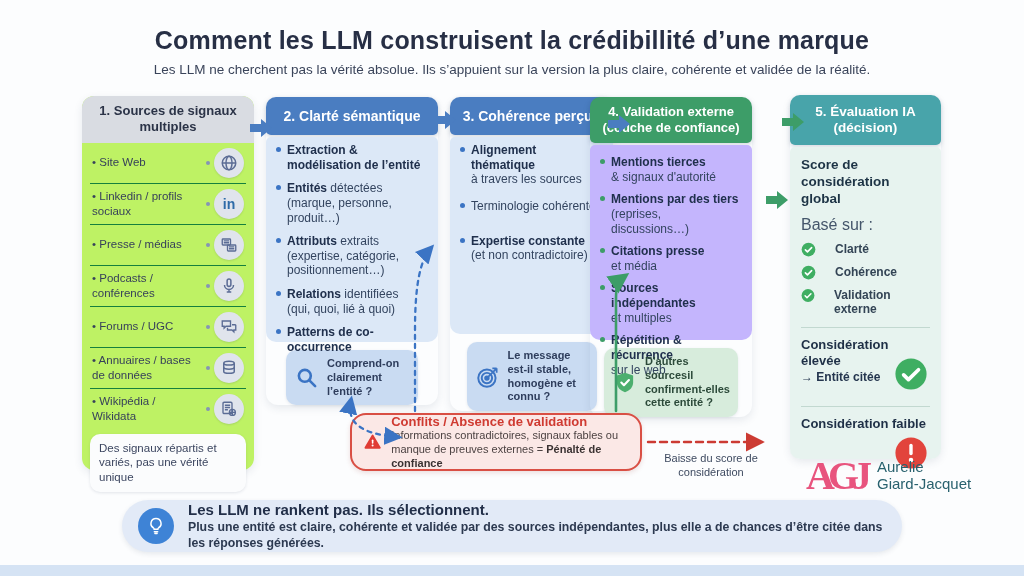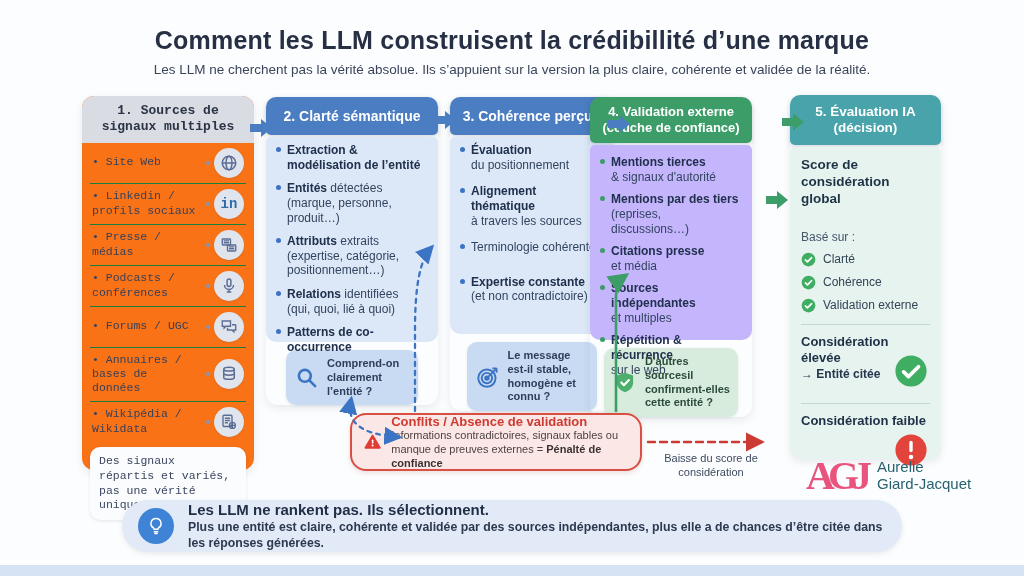--- a/index.html
+++ b/index.html
@@ -14,21 +14,21 @@
     font-size:13.5px;color:#3a445a;}
 
   
   .col{position:absolute;border-radius:12px;box-shadow:0 3px 8px rgba(40,60,90,.10);}
   .col-header{display:flex;align-items:center;justify-content:center;text-align:center;
     font-weight:bold;color:#fff;border-radius:10px 10px 5px 5px;line-height:1.2;
     box-shadow:0 2px 4px rgba(40,60,90,.18);padding:4px 8px;box-sizing:border-box;}
   .col-body{border-radius:5px 5px 10px 10px;margin-top:2px;box-sizing:border-box;}
 
   
-  .c1{left:82px;top:96px;width:172px;height:374px;background:#f97316;font-family:Liberation Mono, monospace;}
+  .c1{left:82px;top:96px;width:172px;height:374px;background:#bef264;}
   .c1-header{background:#d9dce2;border-radius:12px 12px 0 0;padding:7px 6px;text-align:center;
     font-weight:bold;font-size:13px;color:#2b3347;line-height:1.25;}
   .c1-rows{padding:0 8px;}
   .c1-row{display:flex;align-items:center;gap:4px;padding:5px 2px;border-bottom:1px solid #15803d;}
   .c1-row:last-child{border-bottom:none;}
   .c1-label{flex:1;font-size:11.5px;color:#37415a;line-height:1.25;}
   .c1-label::before{content:"• ";color:#37415a;}
   .c1-dot{width:4px;height:4px;border-radius:50%;background:#8595b5;flex:none;}
   .c1-ic{width:30px;height:30px;border-radius:50%;background:#e0e4ec;flex:none;
     display:flex;align-items:center;justify-content:center;color:#5b6c95;
@@ -61,22 +61,22 @@
   .callout{border-radius:10px;display:flex;align-items:center;gap:7px;
     padding:7px 8px;margin:8px auto 0;box-sizing:border-box;
     font-size:11px;font-weight:bold;line-height:1.25;box-shadow:0 1px 3px rgba(40,60,90,.10);}
   .callout-blue{background:#c9dbf2;color:#2e3d5c;width:132px;}
   .callout-green{background:#d7ecdc;color:#2c4a3a;width:134px;}
   .callout svg{flex:none;}
 
   
   .c5-body{padding:10px 11px;}
   .c5-score{font-size:13.5px;font-weight:bold;color:#1d3345;line-height:1.25;}
-  .c5-based{font-size:12px;color:#45566b;margin-top:22px;}
-  .c5-crit{display:flex;gap:7px;margin-top:8px;font-size:12px;color:#334455;}
+  .c5-based{font-size:16px;color:#45566b;margin-top:8px;}
+  .c5-crit{display:flex;gap:19px;margin-top:8px;font-size:12px;color:#334455;font-weight:bold;}
   .c5-div{border-top:1px solid #c2d8d0;margin:11px 0 9px 0;}
   .c5-block{position:relative;min-height:58px;}
   .c5-bt{font-size:13px;font-weight:bold;color:#1e2f46;line-height:1.25;}
   .c5-res{font-size:12px;color:#24354e;line-height:1.25;margin-top:1px;}
   .c5-res-bold{font-weight:bold;}
   .c5-badge{position:absolute;right:2px;bottom:0;}
 
   
   .conflict{position:absolute;left:350px;top:413px;width:292px;height:58px;
     background:#fbe8e6;border:2px solid #d94f44;border-radius:16px;
@@ -226,24 +226,20 @@
           <path d="M14.2 14.2L19.5 19.5"></path>
         </svg>
       <span>Comprend-on clairement l’entité ?</span>
     </div>
   </div>
 
   <div class="col c3">
     <div class="col-header hdr-blue" style="height:38px;font-size:14px;">3. Cohérence perçue</div>
     <div class="col-body body-blue" style="height:197px;">
       <div class="bullets">
-        <div class="bullet" style="margin-bottom:12px;">
-            <span class="bdot bdot-blue"></span>
-            <div class="btext"><span class="b">Évaluation</span><span></span><div class="sub">du positionnement</div></div>
-          </div>
         <div class="bullet" style="margin-bottom:12px;">
             <span class="bdot bdot-blue"></span>
             <div class="btext"><span class="b">Alignement thématique</span><span></span><div class="sub">à travers les sources</div></div>
           </div>
         <div class="bullet" style="margin-bottom:20px;">
             <span class="bdot bdot-blue"></span>
             <div class="btext"><span class="b"></span><span>Terminologie cohérente</span></div>
           </div>
         <div class="bullet">
             <span class="bdot bdot-blue"></span>

